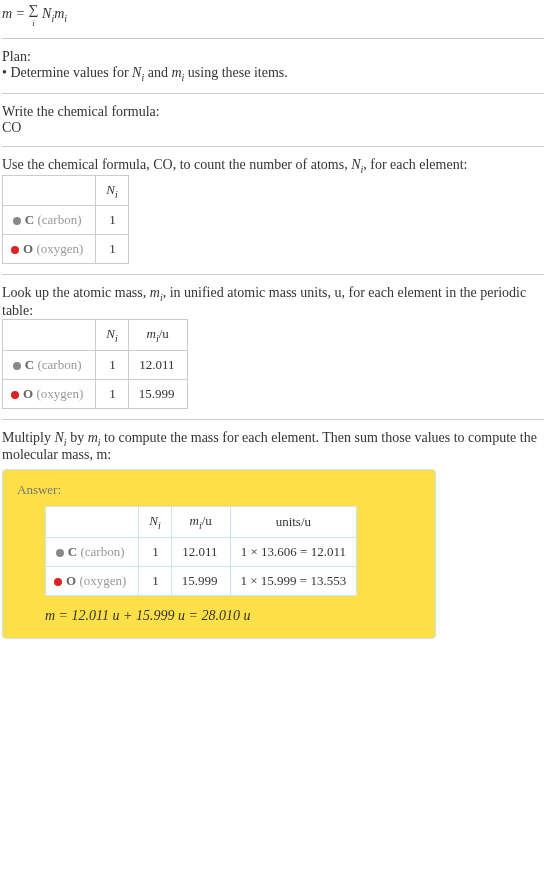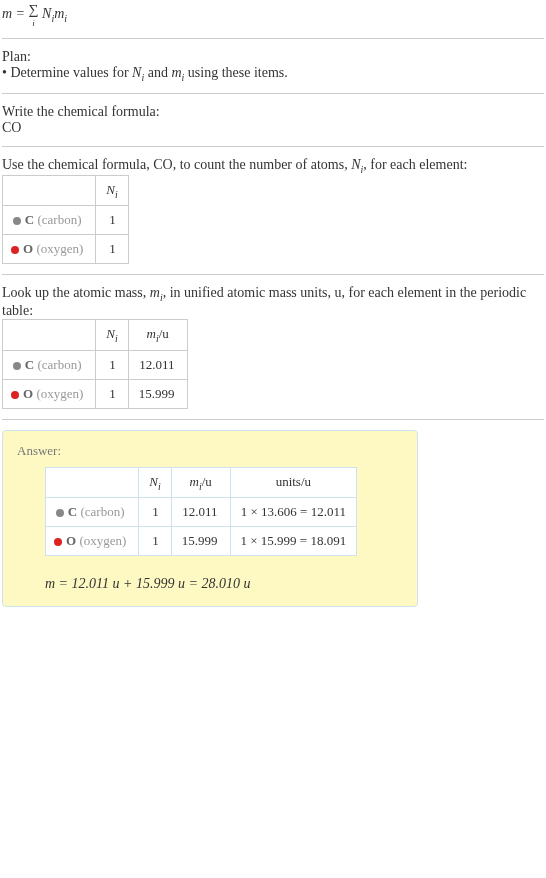--- a/index.html
+++ b/index.html
@@ -65,42 +65,42 @@
       height: 8px;
       border-radius: 50%;
       margin-right: 4px;
       vertical-align: middle;
     }
     .dot-gray { background: #888; }
     .dot-red { background: #d22; }
     .left-cell { text-align: center; padding-left: 8px; padding-right: 12px; }
     .num-cell { text-align: right; padding-right: 12px; }
     .answer-box {
-      background: #fef9c3;
+      background: #fde047;
       border: 1px solid #cde4f0;
       border-radius: 4px;
-      padding: 12px 0 14px 14px;
+      padding: 12px 18px 14px 14px;
       margin-top: 6px;
       width: 400px;
     }
     .answer-label {
       color: #777;
       font-size: 13px;
       margin-bottom: 8px;
     }
     .answer-box table {
       margin-left: 28px;
       background: #fff;
     }
     .answer-box th, .answer-box td {
       border: 1px solid #cde4f0;
     }
     .final {
       margin-left: 28px;
-      margin-top: 20px;
+      margin-top: 12px;
       font-style: italic;
     }
     .unit { font-style: normal; }
   </style>
 </head>
 <body>
 
 <div class="section">
   <div>
     <span class="formula">m = </span><span class="sigma">∑<span class="sigma-i">i</span></span>
@@ -171,20 +171,23 @@
       <td class="num-cell">1</td>
       <td class="num-cell">15.999</td>
     </tr>
   </tbody>
     </table>
 </div>
 
 <hr>
 
 <div class="section">
+  <div>
+    <span>Multiply </span><span class="formula">N</span><span class="formula sub">i</span><span> by </span><span class="formula">m</span><span class="formula sub">i</span><span> to compute the mass for each element. Then sum those values to compute the molecular mass, m:</span>
+  </div>
 
   <div class="answer-box">
     <div class="answer-label">Answer:</div>
     <table>
       <tbody>
           <tr>
         <th></th>
         <th><span>N</span><span class="sub">i</span></th>
         <th><span>m</span><span class="sub">i</span><span class="unit">/u</span></th>
         <th><span class="unit">units/u</span></th>
@@ -192,19 +195,19 @@
       <tr>
         <td class="left-cell"><span class="dot dot-gray"></span><span class="element-symbol">C</span> <span class="element-name">(carbon)</span></td>
         <td class="num-cell">1</td>
         <td class="num-cell">12.011</td>
         <td>1 × 13.606 = 12.011</td>
       </tr>
       <tr>
         <td class="left-cell"><span class="dot dot-red"></span><span class="element-symbol">O</span> <span class="element-name">(oxygen)</span></td>
         <td class="num-cell">1</td>
         <td class="num-cell">15.999</td>
-        <td>1 × 15.999 = 18.091</td>
+        <td>1 × 15.999 = 13.553</td>
       </tr>
     </tbody>
       </table>
     <div class="final">m = 12.011 u + 15.999 u = 28.010 u</div>
   </div>
 </div>
 
 </body></html>

